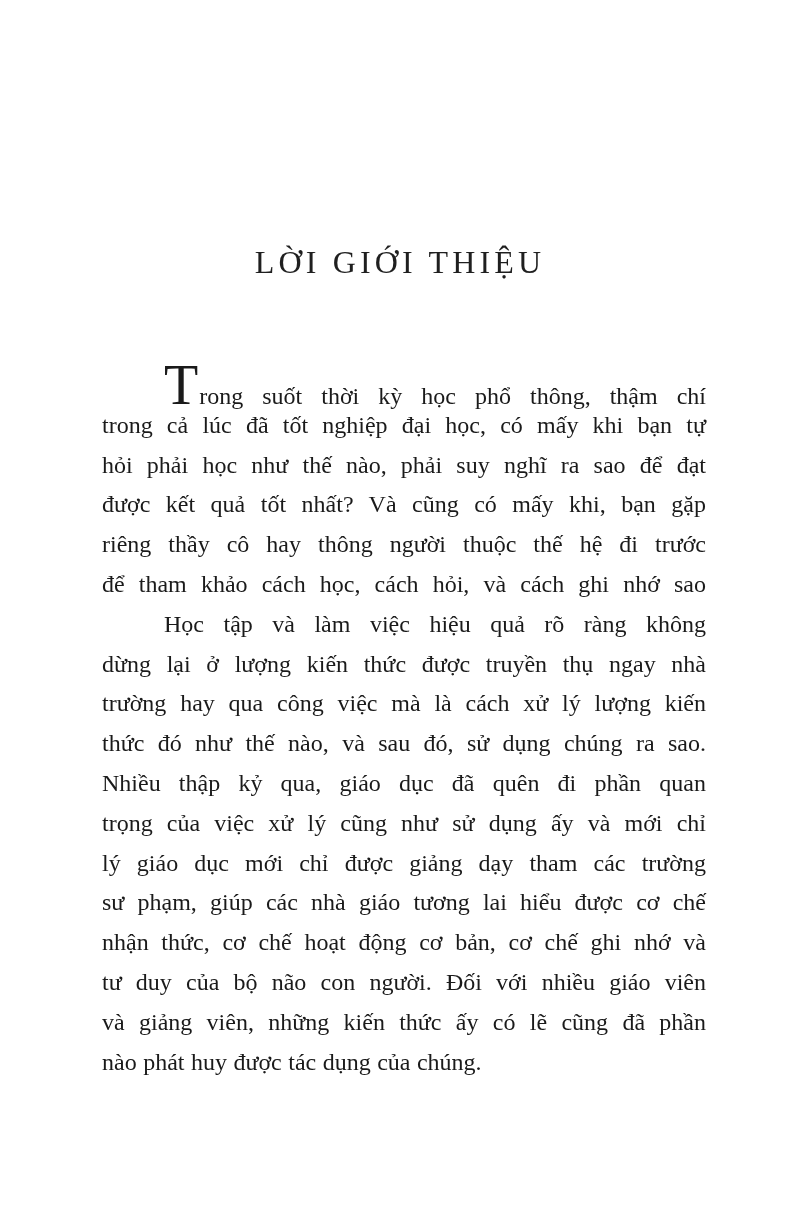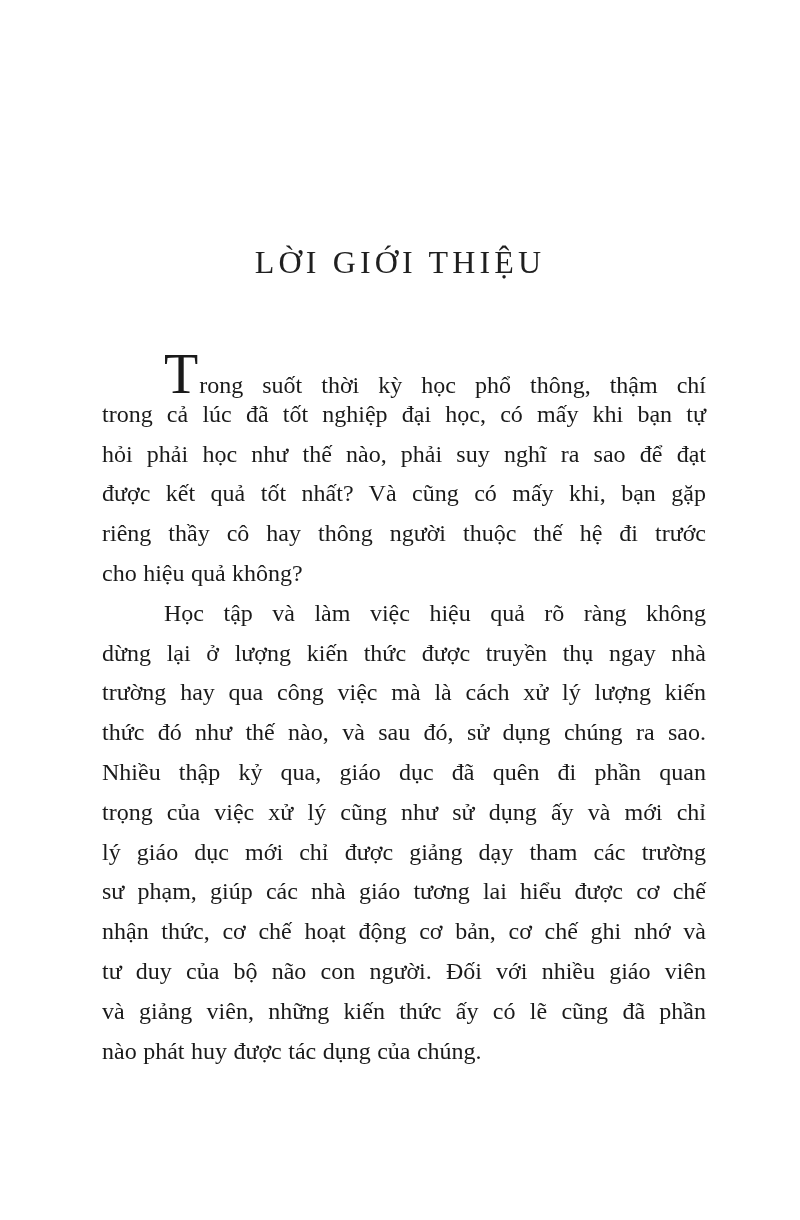--- a/index.html
+++ b/index.html
@@ -25,21 +25,21 @@
     text-align: center;
     font-size: 32px;
     font-weight: 400;
     letter-spacing: 0.13em;
     color: #1f1f1f;
     white-space: nowrap;
   }
   .text-block {
     position: absolute;
     left: 102px;
-    top: 355px;
+    top: 366px;
     width: 604px;
   }
   .paragraph {
     margin: 0;
     padding: 0;
   }
   .line {
     height: 39.8px;
     line-height: 39.8px;
     font-size: 24px;
@@ -67,21 +67,21 @@
 
 <div class="page">
   <h1 class="chapter-title">LỜI GIỚI THIỆU</h1>
   <div class="text-block" id="text-block">
       <div class="paragraph">
         <div class="line first"><span class="initial">T</span>rong suốt thời kỳ học phổ thông, thậm chí</div>
         <div class="line">trong cả lúc đã tốt nghiệp đại học, có mấy khi bạn tự</div>
         <div class="line">hỏi phải học như thế nào, phải suy nghĩ ra sao để đạt</div>
         <div class="line">được kết quả tốt nhất? Và cũng có mấy khi, bạn gặp</div>
         <div class="line">riêng thầy cô hay thông người thuộc thế hệ đi trước</div>
-        <div class="line last">cho hiệu quả không?</div>
+        <div class="line">để tham khảo cách học, cách hỏi, và cách ghi nhớ sao</div>
       </div>
       <div class="paragraph">
         <div class="line first">Học tập và làm việc hiệu quả rõ ràng không</div>
         <div class="line">dừng lại ở lượng kiến thức được truyền thụ ngay nhà</div>
         <div class="line">trường hay qua công việc mà là cách xử lý lượng kiến</div>
         <div class="line">thức đó như thế nào, và sau đó, sử dụng chúng ra sao.</div>
         <div class="line">Nhiều thập kỷ qua, giáo dục đã quên đi phần quan</div>
         <div class="line">trọng của việc xử lý cũng như sử dụng ấy và mới chỉ</div>
         <div class="line">lý giáo dục mới chỉ được giảng dạy tham các trường</div>
         <div class="line">sư phạm, giúp các nhà giáo tương lai hiểu được cơ chế</div>

